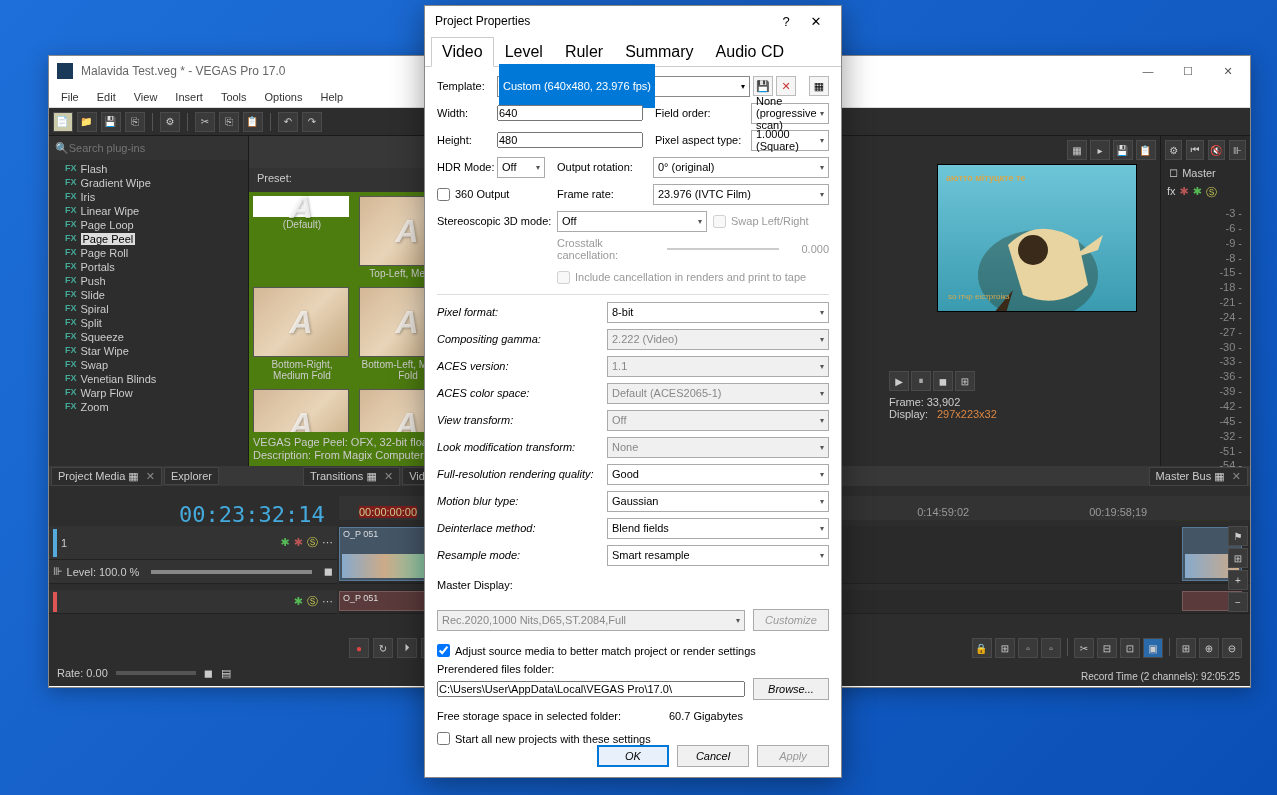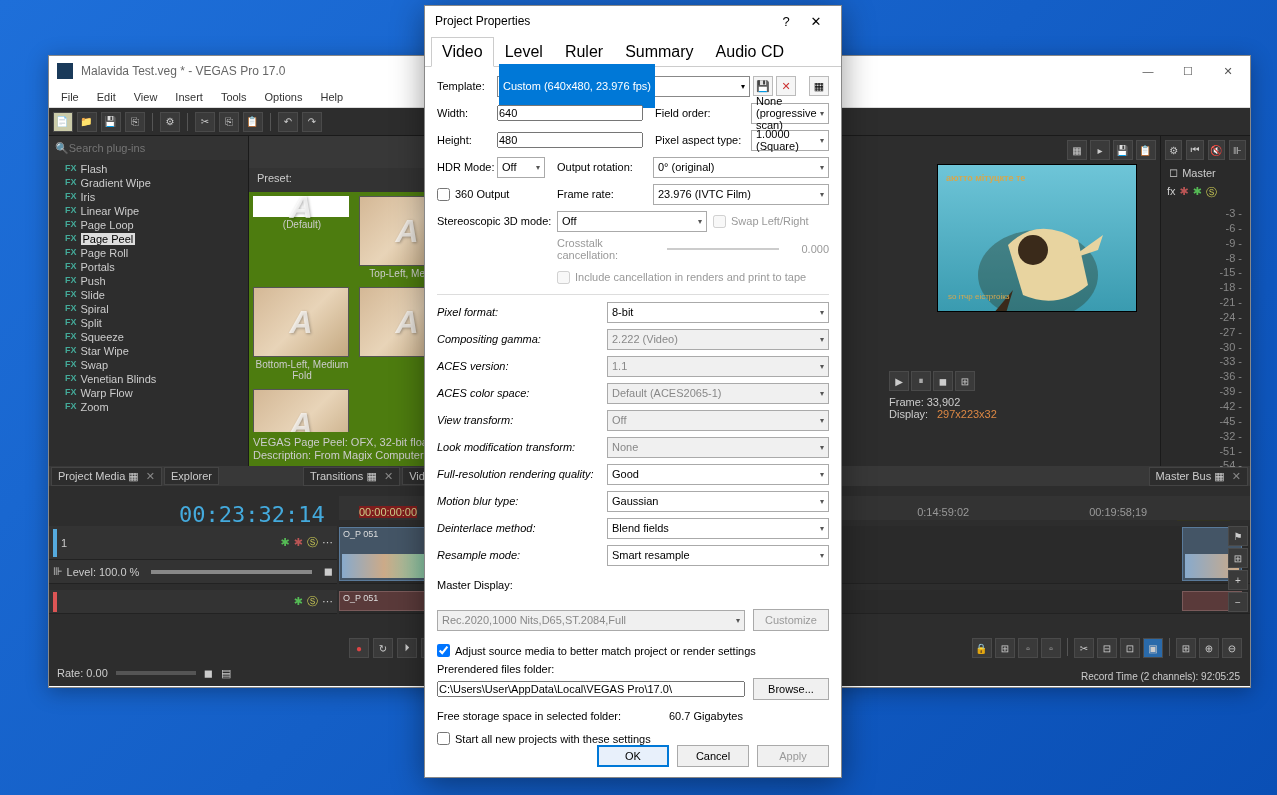--- a/index.html
+++ b/index.html
@@ -89,21 +89,21 @@
 .sel { display: flex; align-items: center; justify-content: space-between; padding: 0 4px; cursor: pointer; }
 .sel.disabled { background: #f0f0f0; color: #888; }
 .sel .arrow { font-size: 8px; color: #555; }
 .template-sel { flex: 1; background: #fff; border: 1px solid #888; height: 21px; display: flex; align-items: center; }
 .template-sel .inner { background: #0078d7; color: #fff; padding: 16px 4px; margin: 1px; }
 .ico-btn { width: 20px; height: 20px; border: 1px solid #bbb; background: #f5f5f5; margin-left: 3px; cursor: pointer; display: flex; align-items: center; justify-content: center; font-size: 11px; }
 .chk { display: flex; align-items: center; gap: 5px; }
 .chk input { width: 13px; height: 13px; }
 hr.div { border: none; border-top: 1px solid #ddd; margin: 6px 0; }
 .dlg-buttons { position: absolute; bottom: 10px; right: 12px; display: flex; gap: 8px; }
-.btn { width: 72px; height: 22px; border: 1px solid #aaa; background: #f0f0f0; cursor: pointer; font-size: 11px; }
+.btn { width: 72px; height: 22px; border: 1px solid #aaa; background: #f0f0f0; cursor: pointer; font-size: 11px; font-style: italic; }
 .btn.primary { border: 2px solid #0078d7; background: #e8f0fb; }
 .btn.disabled { color: #999; }
 .slider-track { flex: 1; height: 2px; background: #ccc; position: relative; }
 </style>
 </head>
 <body>
 
 <div class="main-window">
   <div class="titlebar">
     <div class="app-icon"></div>
@@ -222,20 +222,24 @@
     <div class="preset-panel">
       <div class="preset-header">Preset:</div>
       <div class="preset-grid">
         <div class="preset-item">
             <div class="preset-thumb sel"></div>
             <div class="preset-label">(Default)</div>
           </div>
         <div class="preset-item">
             <div class="preset-thumb"></div>
             <div class="preset-label">Top-Left, Medium</div>
+          </div>
+        <div class="preset-item">
+            <div class="preset-thumb"></div>
+            <div class="preset-label">Bottom-Right, Medium Fold</div>
           </div>
         <div class="preset-item">
             <div class="preset-thumb"></div>
             <div class="preset-label">Bottom-Left, Medium Fold</div>
           </div>
         <div class="preset-item">
             <div class="preset-thumb"></div>
           </div>
         <div class="preset-item">
             <div class="preset-thumb"></div>

